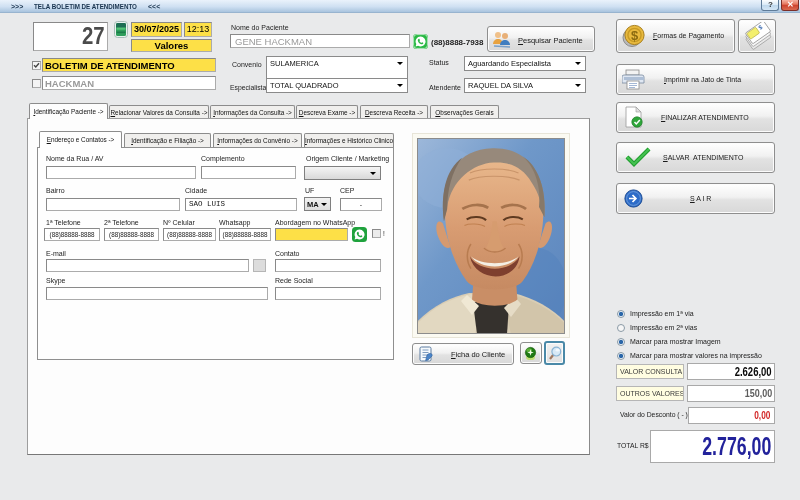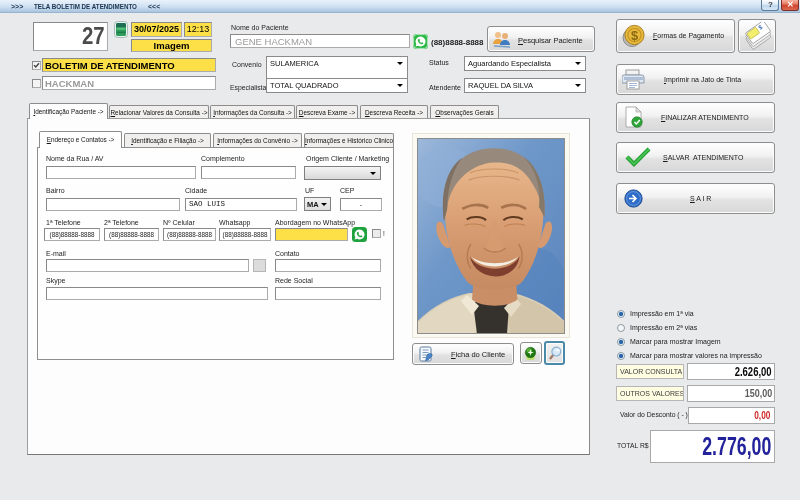--- a/index.html
+++ b/index.html
@@ -56,40 +56,40 @@
   <rect x="2" y="2" width="10" height="13" rx="1.5" fill="#2f9e5c"></rect>
   <rect x="2" y="2" width="10" height="5" rx="1.5" fill="#1e6e54"></rect>
   <rect x="2.6" y="6.5" width="8.8" height="2.2" fill="#55c478"></rect>
   <rect x="2.6" y="10.5" width="8.8" height="1.6" fill="#1c7a4a"></rect>
 </svg>
 <div class="inp yel" style="left:131px;top:22px;width:51px;height:15px;text-align:center;
   font-size:9px;font-weight:bold;color:#000;line-height:13px;">30/07/2025</div>
 <div class="inp yel" style="left:184px;top:22px;width:28px;height:15px;text-align:center;
   font-size:9px;font-weight:normal;color:#000;line-height:13px;">12:13</div>
 <div class="inp yel" style="left:131px;top:39px;width:81px;height:13px;text-align:center;
-  font-size:9.5px;font-weight:bold;color:#000;line-height:11px;">Imagem</div>
+  font-size:9.5px;font-weight:bold;color:#000;line-height:11px;">Valores</div>
 
 <div class="inp" style="left:32px;top:61px;width:9px;height:9px;background:#f4f4f4;">
   <svg width="7" height="7" viewBox="0 0 7 7" style="position:absolute;left:0px;top:0px;">
    <path d="M1 3.2 L2.8 5 L6 1.2" stroke="#444" stroke-width="1.4" fill="none"></path>
     </svg>
   </div>
 <div class="inp yel" style="left:42px;top:58px;width:174px;height:14px;font-size:9.5px;font-weight:bold;color:#000;line-height:13px;padding-left:2px;">BOLETIM DE ATENDIMENTO</div>
 <div class="inp" style="left:32px;top:79px;width:9px;height:9px;background:#f4f4f4;"></div>
 <div class="inp" style="left:42px;top:76px;width:174px;height:14px;font-size:9.5px;font-weight:bold;color:#9a9a9a;line-height:13px;padding-left:2px;">HACKMAN</div>
 
 <div class="lbl" style="left:231px;top:24px;font-size:7px;">Nome do Paciente</div>
 <div class="inp" style="left:230px;top:34px;width:180px;height:14px;font-size:9.5px;color:#9a9a9a;line-height:13px;padding-left:4px;">GENE HACKMAN</div>
 <svg class="abs" style="left:413px;top:34px;" width="15" height="15" viewBox="0 0 15 15">
   <rect x="0" y="0" width="15" height="15" rx="3.5" fill="#29b843"></rect>
   <rect x="0.6" y="0.6" width="13.8" height="13.8" rx="3" fill="none" stroke="#d9f3de" stroke-width=".8"></rect>
   <path d="M7.5 2.6a4.9 4.9 0 0 0-4.2 7.4L2.6 12.4l2.5-.7a4.9 4.9 0 1 0 2.4-9.1z" fill="#fff"></path>
   <path d="M5.7 4.9c.5-.1.7 0 .9.5l.4.9c-.1.3-.4.6-.6.8.3.8 1.1 1.5 1.9 1.8l.7-.6c.5.1 1 .4 1.4.7-.1.6-.5 1.1-1.1 1.2-1.1.2-2.9-.8-3.7-1.8-.7-.9-1-2-.6-2.8.2-.3.4-.6.7-.7z" fill="#29b843"></path>
 </svg>
-<div class="lbl" style="left:431px;top:38px;font-size:8px;font-weight:bold;color:#222;">(88)8888-8888</div>
+<div class="lbl" style="left:431px;top:38px;font-size:8px;font-weight:bold;color:#222;">(88)8888-7938</div>
 <div class="btn" style="left:487px;top:26px;width:108px;height:26px;"></div>
 <svg class="abs" style="left:491px;top:30px;" width="22" height="18" viewBox="0 0 22 18">
   <circle cx="7" cy="5" r="3" fill="#f0c089"></circle>
   <circle cx="14" cy="6" r="3" fill="#e8b078"></circle>
   <path d="M2 14c0-3 2.4-5 5-5s5 2 5 5z" fill="#e8a23f"></path>
   <path d="M9 15c0-3 2.4-5 5-5s5 2 5 5z" fill="#3f7dc0"></path>
   <path d="M3 16 l16 1" stroke="#7aa0c8" stroke-width="1.6"></path>
 </svg>
 <div class="abs btxt" style="left:518px;top:36px;"><u>P</u>esquisar Paciente</div>
 

